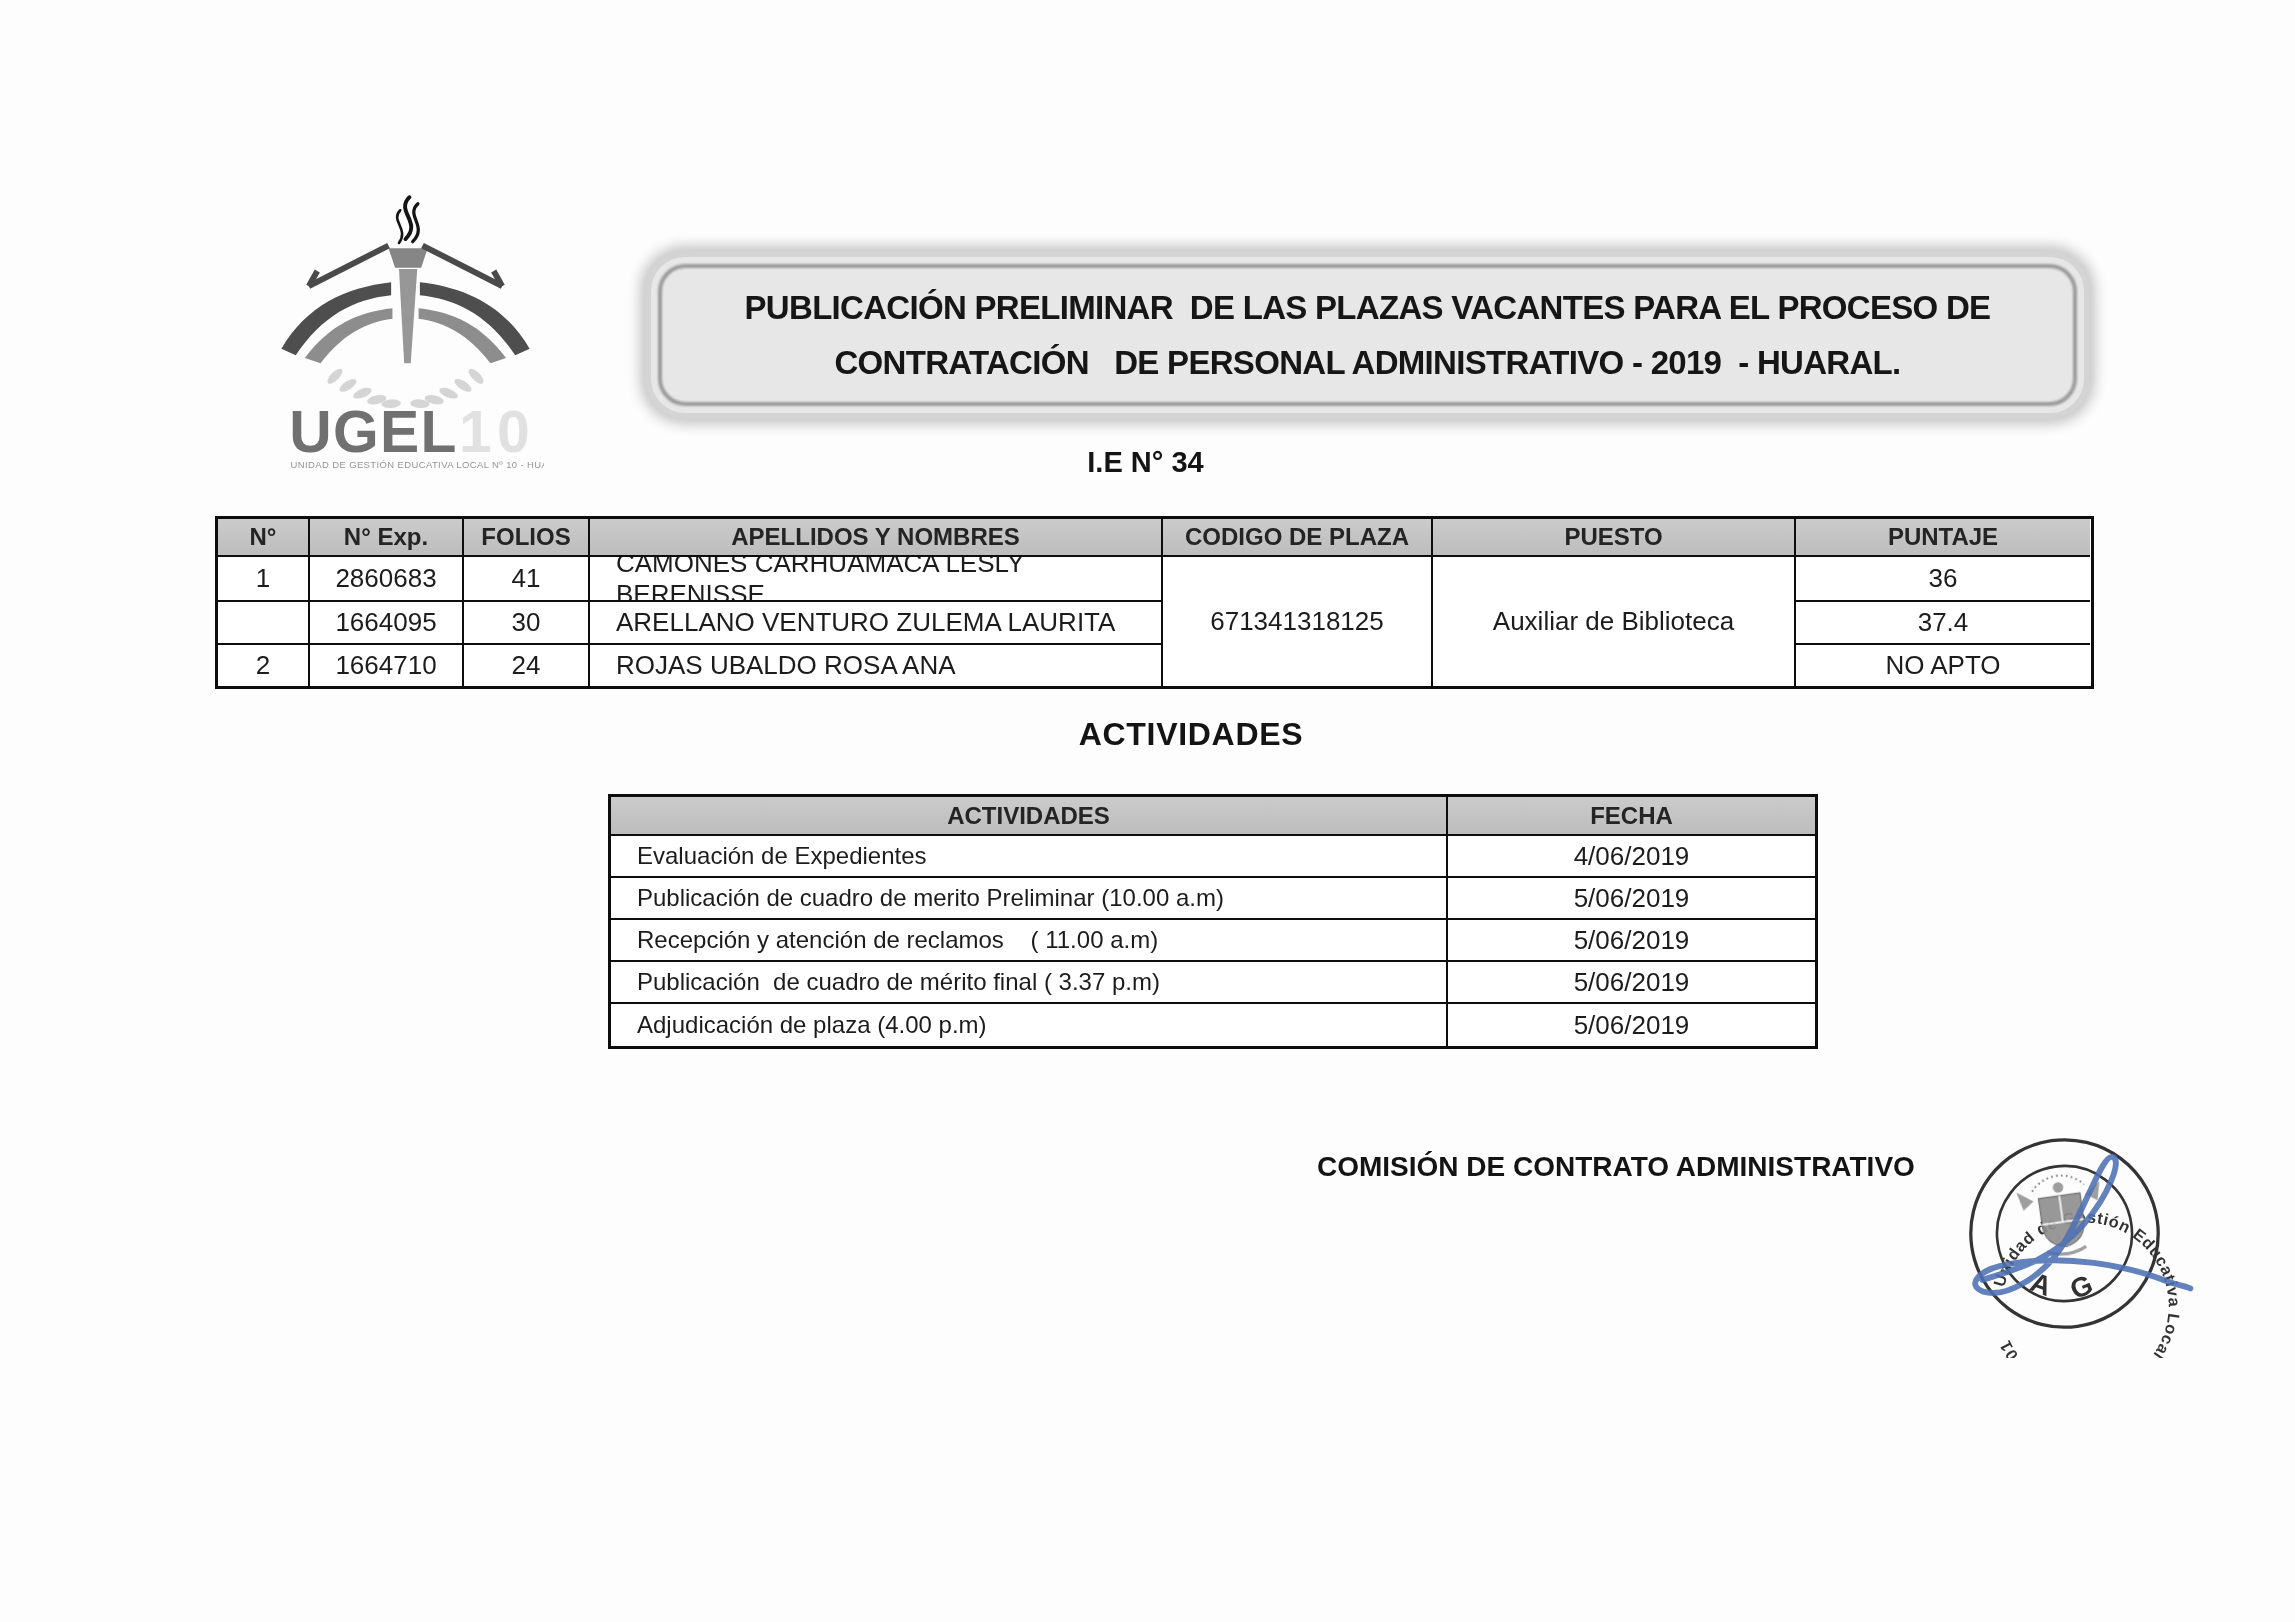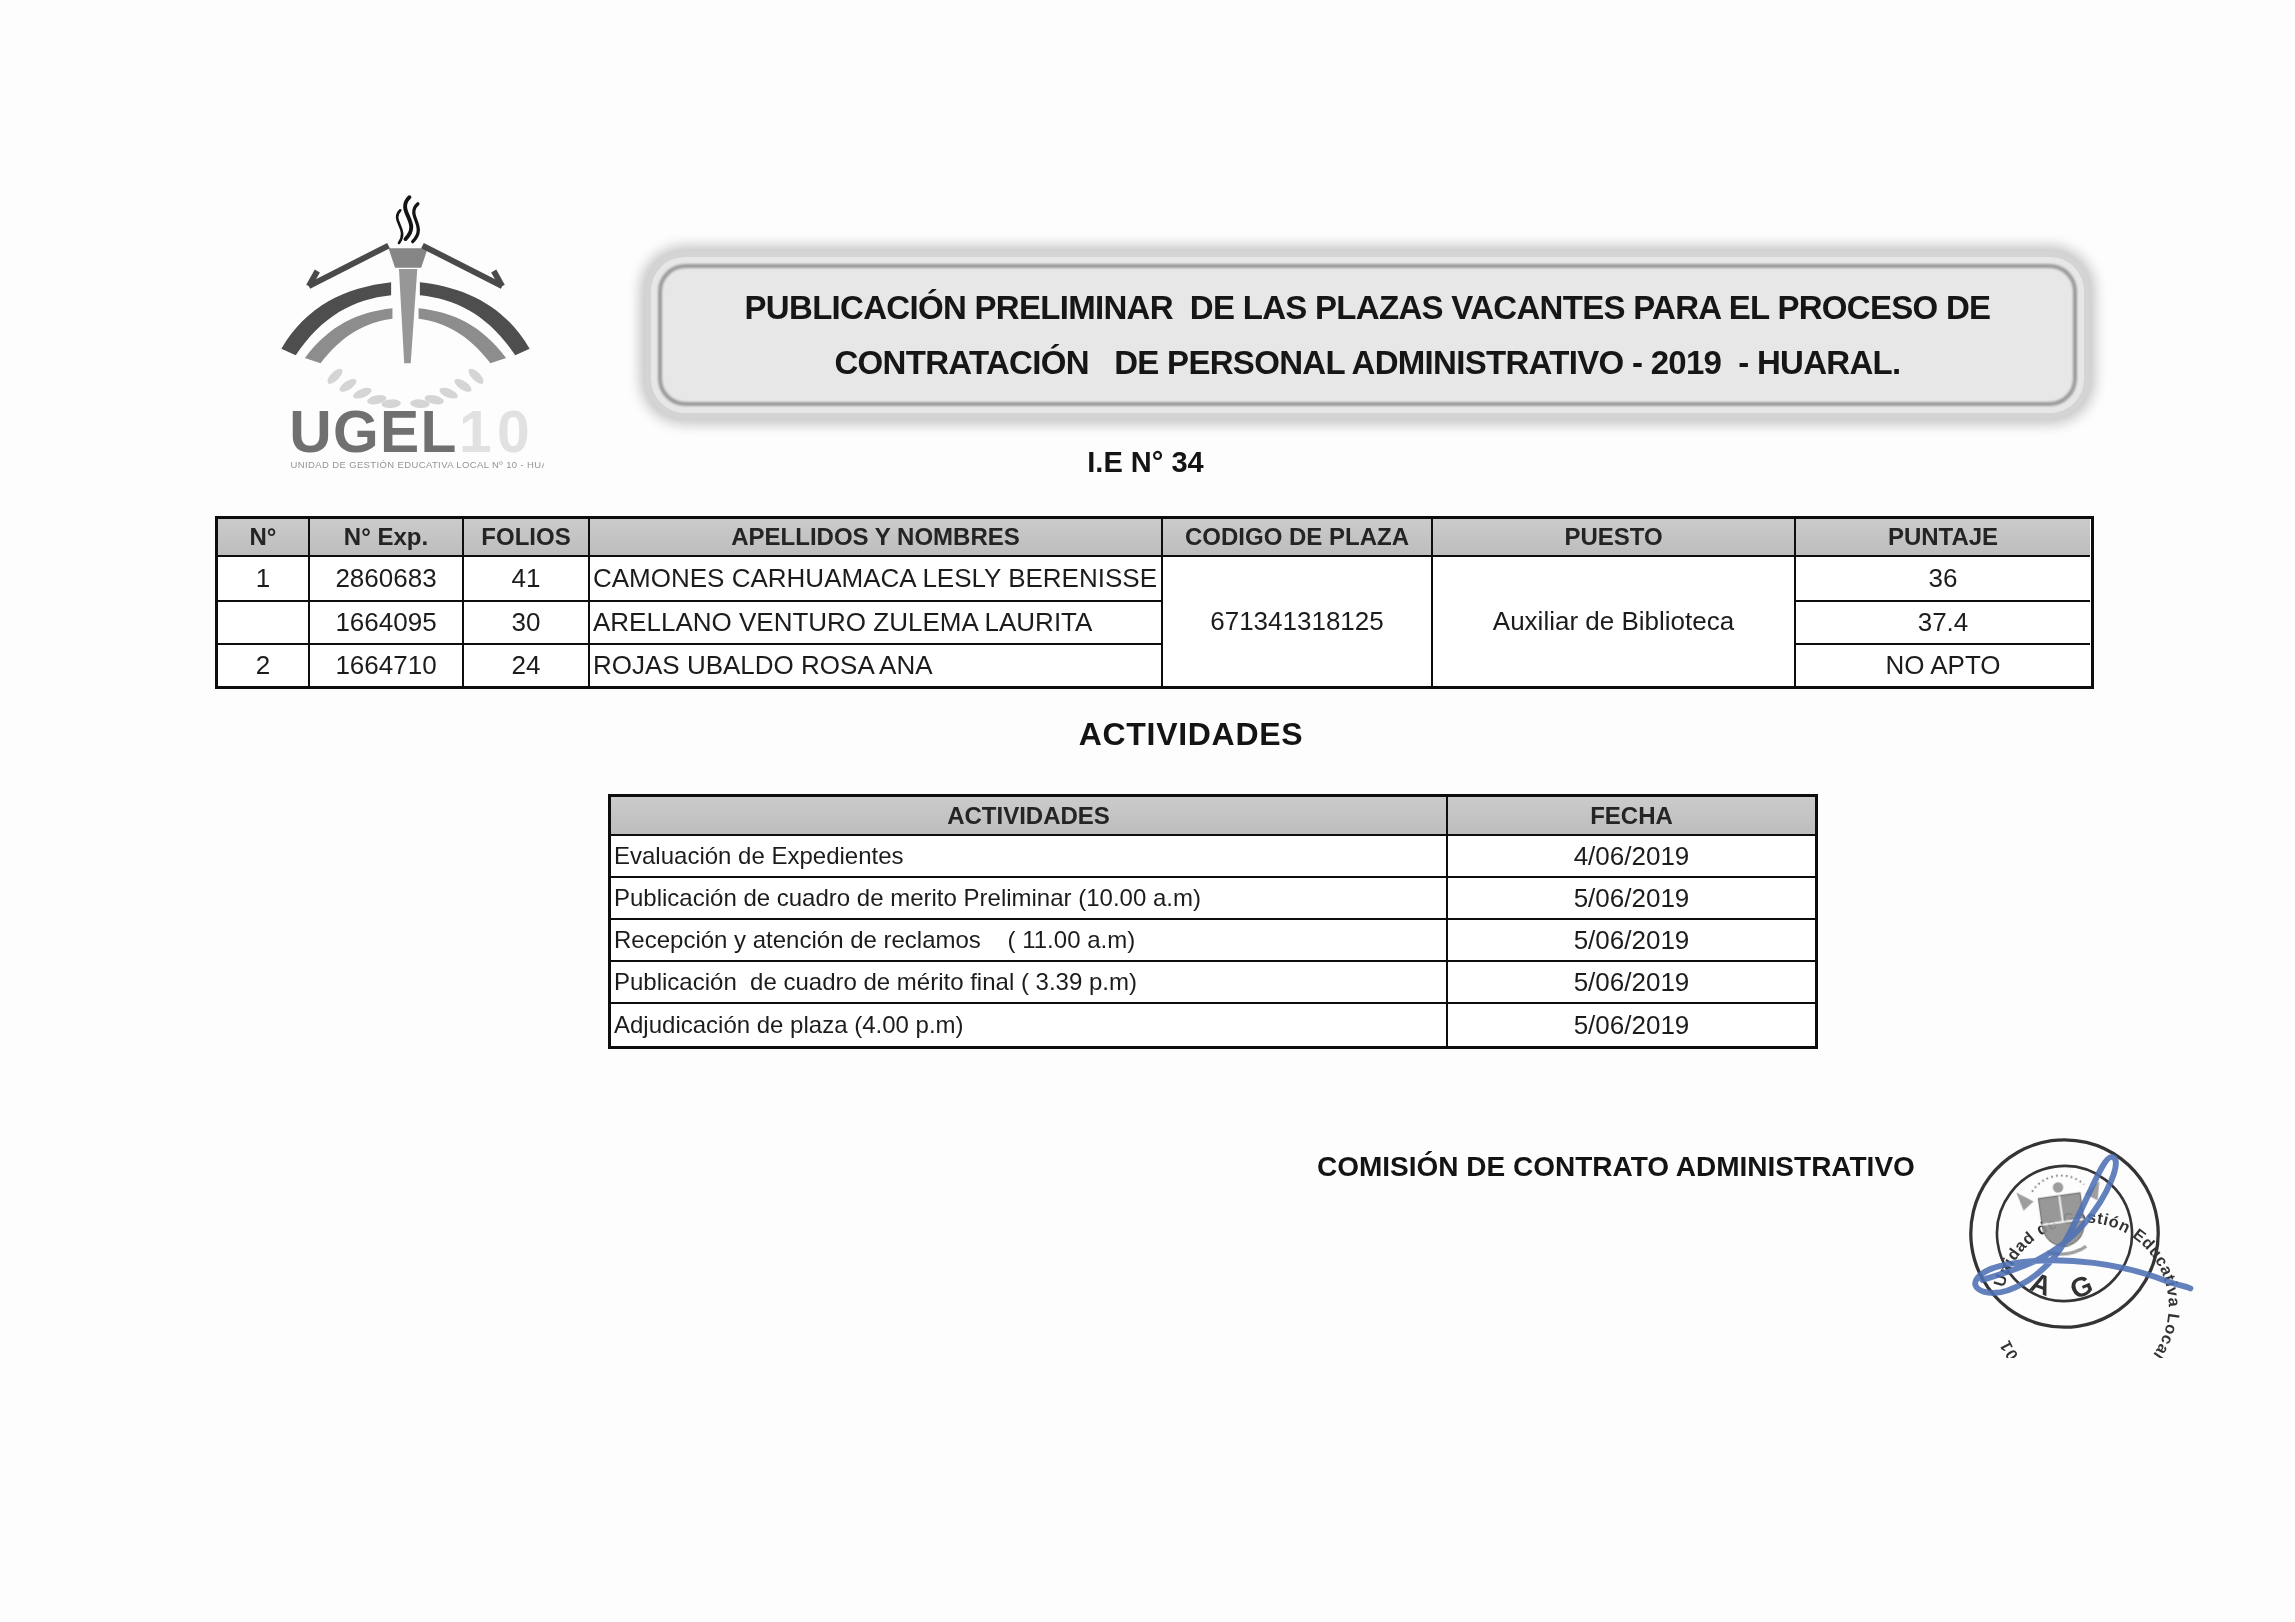--- a/index.html
+++ b/index.html
@@ -49,21 +49,21 @@
       grid-template-rows:39px 42px 42px 42px 42px 42px;}
   .cell{
     display:flex; align-items:center; justify-content:center;
     border-right:2.6px solid #0d0d0d; border-bottom:2.6px solid #0d0d0d;
     font-size:26px; color:#1c1c1c; overflow:hidden;
   }
   .cell.hdr{
     background:linear-gradient(180deg,#cbcbcb,#bdbdbd);
     font-weight:bold; font-size:24px; color:#242424;
   }
-  .cell.left{justify-content:flex-start; padding-left:3px;}
+  .cell.left{justify-content:flex-start; padding-left:26px;}
   .cell.no-br{border-right:none;}
   .cell.no-bb{border-bottom:none;}
   .t2 .cell{font-size:24px;}
   .t2 .cell.date{font-size:26px;}
   .t2 .cell.left{white-space:pre;}
   
   .logo-svg{position:absolute; left:267px; top:188px;}
   .stamp-svg{position:absolute; left:1940px; top:1109px;}
   .sig-svg{position:absolute; left:0; top:0; pointer-events:none;}
 </style>
@@ -167,21 +167,21 @@
 
     <div class="cell left">Evaluación de Expedientes</div>
     <div class="cell date no-br">4/06/2019</div>
 
     <div class="cell left">Publicación de cuadro de merito Preliminar (10.00 a.m)</div>
     <div class="cell date no-br">5/06/2019</div>
 
     <div class="cell left">Recepción y atención de reclamos    ( 11.00 a.m)</div>
     <div class="cell date no-br">5/06/2019</div>
 
-    <div class="cell left">Publicación  de cuadro de mérito final ( 3.39 p.m)</div>
+    <div class="cell left">Publicación  de cuadro de mérito final ( 3.37 p.m)</div>
     <div class="cell date no-br">5/06/2019</div>
 
     <div class="cell left no-bb">Adjudicación de plaza (4.00 p.m)</div>
     <div class="cell date no-br no-bb">5/06/2019</div>
   </div>
 
   <div class="comision">COMISIÓN DE CONTRATO ADMINISTRATIVO</div>
 
   <svg class="stamp-svg" width="249" height="249" viewBox="0 0 380 380">
     <defs>

